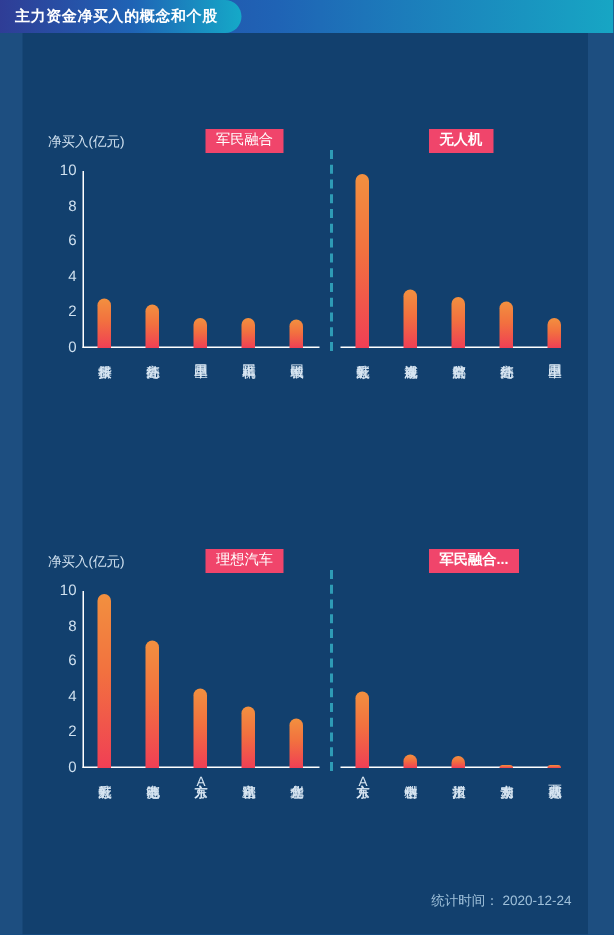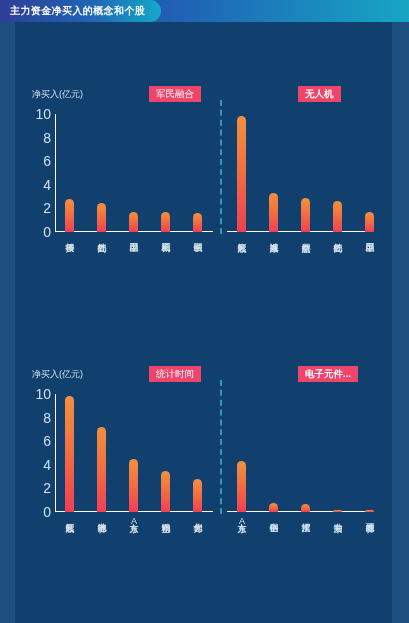--- a/index.html
+++ b/index.html
@@ -39,34 +39,34 @@
   .chart-1{top:88px;height:180px;}
   .chart-2{top:368px;height:180px;}
   .axis-title{
     position:absolute;left:17px;top:0;
     color:#cfe0ef;font-size:9px;white-space:nowrap;
   }
   .badge{
     position:absolute;top:-2px;
     background:#f0456b;color:#ffffff;
     font-size:9.5px;padding:3px 7px;
-    white-space:nowrap;line-height:1;margin-left:12px;
+    white-space:nowrap;line-height:1;
   }
   .badge-left{left:122px;}
   .badge-right{left:271px;font-weight:bold;}
   .plot{
     position:absolute;left:40px;top:26px;
     width:330px;height:118px;
   }
   .yaxis{
     position:absolute;left:-26px;top:0;width:22px;height:118px;
   }
   .ytick{
     position:absolute;right:0;
-    color:#cfe0ef;font-size:14px;
+    color:#cfe0ef;font-size:10px;
     transform:translateY(-50%);
     white-space:nowrap;
   }
   .axis-line-y{
     position:absolute;left:0;top:0;width:1px;height:118px;background:#ffffff;
   }
   .axis-line-x{
     position:absolute;left:0;bottom:0;width:158px;height:1px;background:#ffffff;
   }
   .axis-line-x2{
@@ -151,22 +151,22 @@
         <div class="xlabel" style="left: 181px;">航天彩虹</div>
         <div class="xlabel" style="left: 213px;">海康威视</div>
         <div class="xlabel" style="left: 245px;">洪都航空</div>
         <div class="xlabel" style="left: 277px;">高德红外</div>
         <div class="xlabel" style="left: 309px;">中国卫星</div>
       </div>
   </div>
 
   <div class="chart chart-2">
     <div class="axis-title">净买入(亿元)</div>
-    <div class="badge badge-left">统计时间</div>
-    <div class="badge badge-right">电子元件...</div>
+    <div class="badge badge-left">理想汽车</div>
+    <div class="badge badge-right">军民融合...</div>
     <div class="plot">
       <div class="yaxis">
           <div class="ytick" style="top: 0px;">10</div>
           <div class="ytick" style="top: 23.6px;">8</div>
           <div class="ytick" style="top: 47.2px;">6</div>
           <div class="ytick" style="top: 70.8px;">4</div>
           <div class="ytick" style="top: 94.4px;">2</div>
           <div class="ytick" style="top: 118px;">0</div>
         </div>
       <div class="axis-line-y"></div>
@@ -193,13 +193,14 @@
         <div class="xlabel" style="left: 105px;">立讯精密</div>
         <div class="xlabel" style="left: 137px;">北方华创</div>
         <div class="xlabel" style="left: 181px;">京东方A</div>
         <div class="xlabel" style="left: 213px;">中科创达</div>
         <div class="xlabel" style="left: 245px;">汇川技术</div>
         <div class="xlabel" style="left: 277px;">东安动力</div>
         <div class="xlabel" style="left: 309px;">德赛西威</div>
       </div>
   </div>
 
+  <div class="footer">统计时间： 2020-12-24</div>
 </div>
 
 </body></html>

